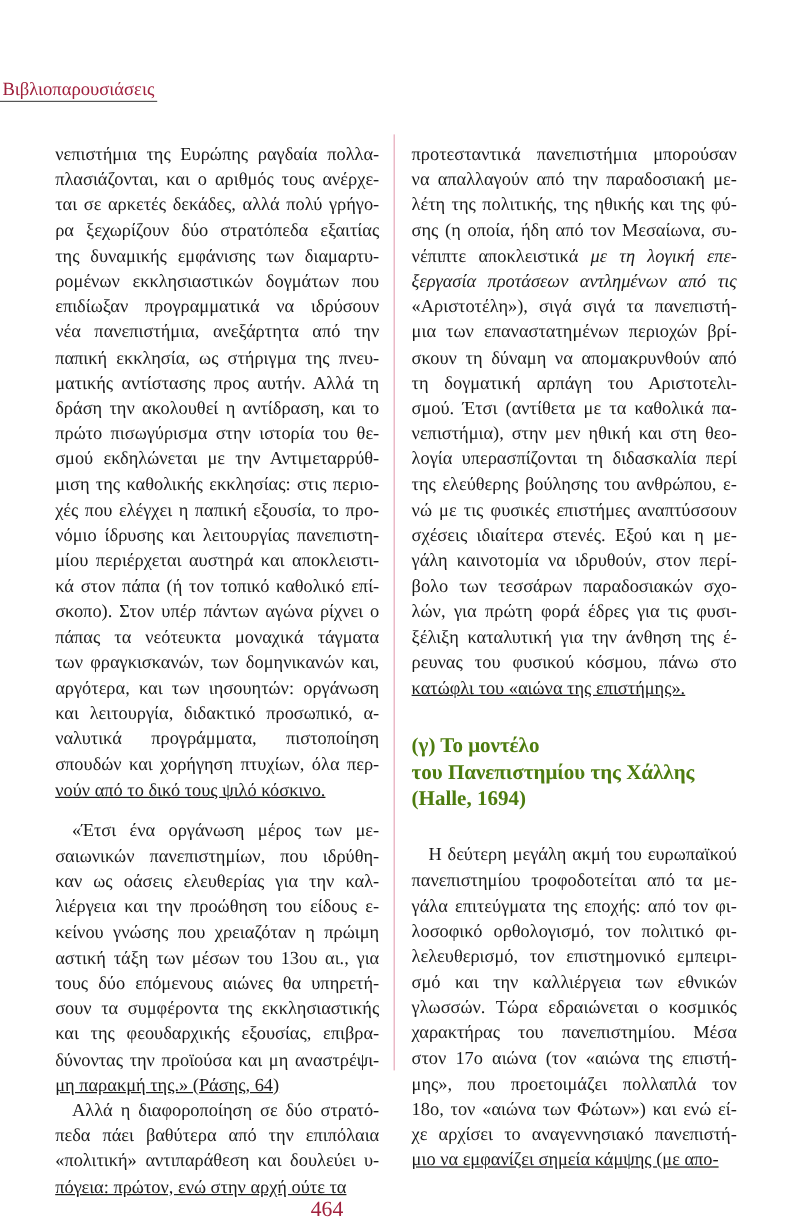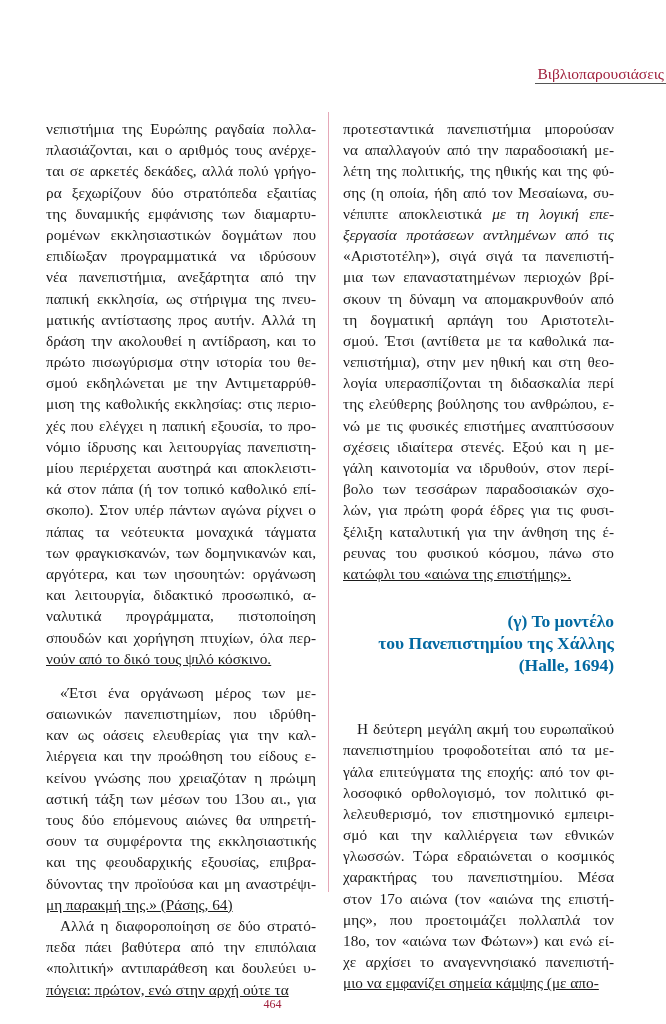--- a/index.html
+++ b/index.html
@@ -2,49 +2,49 @@
 <html><head>
 <meta charset="utf-8">
 <style>
   html, body { margin: 0; padding: 0; background: #ffffff; }
   body {
     width: 666px; height: 1024px; position: relative; overflow: hidden;
     font-family: "DejaVu Serif", "Liberation Serif", serif;
     color: #1b1b1b;
   }
   .running-head {
-    position: absolute; top: 64px; left: 0; width: 666px; text-align: right;
+    position: absolute; top: 64px; left: 0; width: 666px; text-align: left;
   }
   .running-head span {
     color: #a0203c; font-family: "Liberation Serif", serif; font-size: 15.5px;
     border-bottom: 1px solid #555; padding: 0 2px 1px 2px;
   }
   .col {
     position: absolute; top: 118px;
     font-family: "Liberation Serif", serif; font-size: 15.3px; line-height: 21.2px;
   }
   .col-left { left: 46px; width: 270px; }
   .col-right { left: 343px; width: 271px; }
   .line { white-space: nowrap; text-align: justify; text-align-last: justify; height: 21.2px; }
   .line.last { text-align-last: left; text-decoration: underline; }
   .line.indent { padding-left: 14px; }
   .divider {
     position: absolute; left: 328px; top: 112px; width: 1px; height: 780px;
     background: #e5a8b8;
   }
   .gap { height: 13px; }
   .section-title {
-    color: #0369a1; font-weight: bold; text-align: right;
+    color: #4d7c0f; font-weight: bold; text-align: left;
     font-family: "Liberation Serif", serif; font-size: 17.5px; line-height: 22px;
-    margin-top: 26px; margin-bottom: 42px;
+    margin-top: 26px; margin-bottom: 26px;
   }
   .section-title div { white-space: nowrap; }
   .page-number {
     position: absolute; top: 997px; left: 0; width: 545px; text-align: center;
-    color: #a0203c; font-family: "Liberation Serif", serif; font-size: 12px;
+    color: #a0203c; font-family: "Liberation Serif", serif; font-size: 18px;
   }
   i { }
 </style>
 </head>
 <body>
 
 <div class="running-head">
   <span>Βιβλιοπαρουσιάσεις</span>
 </div>
 

